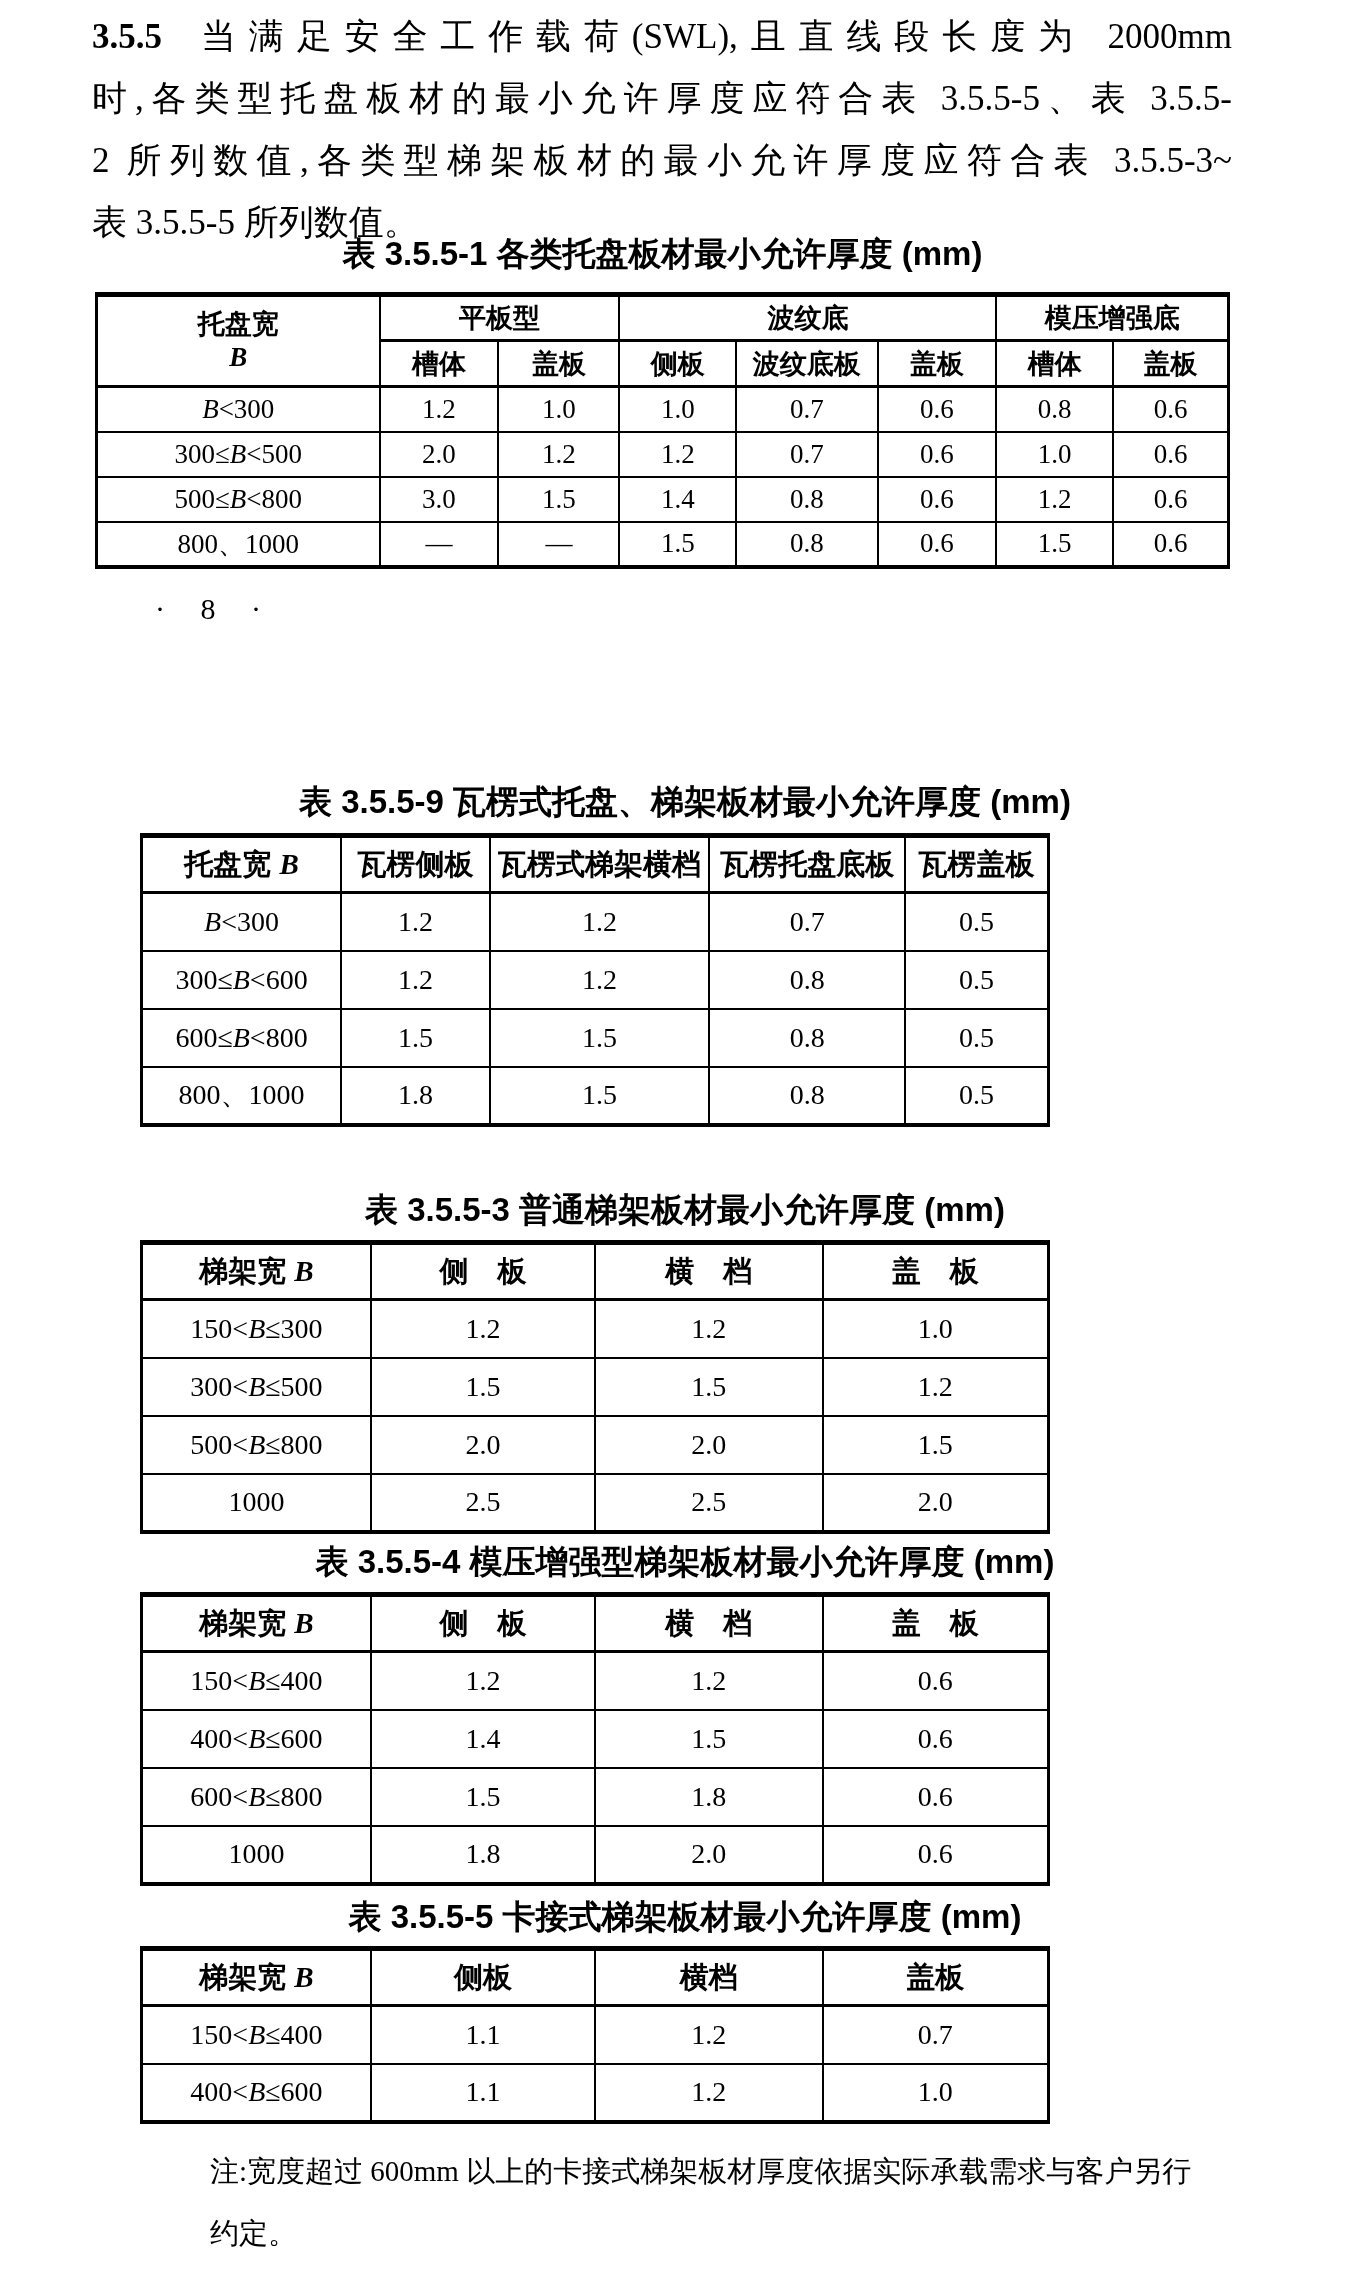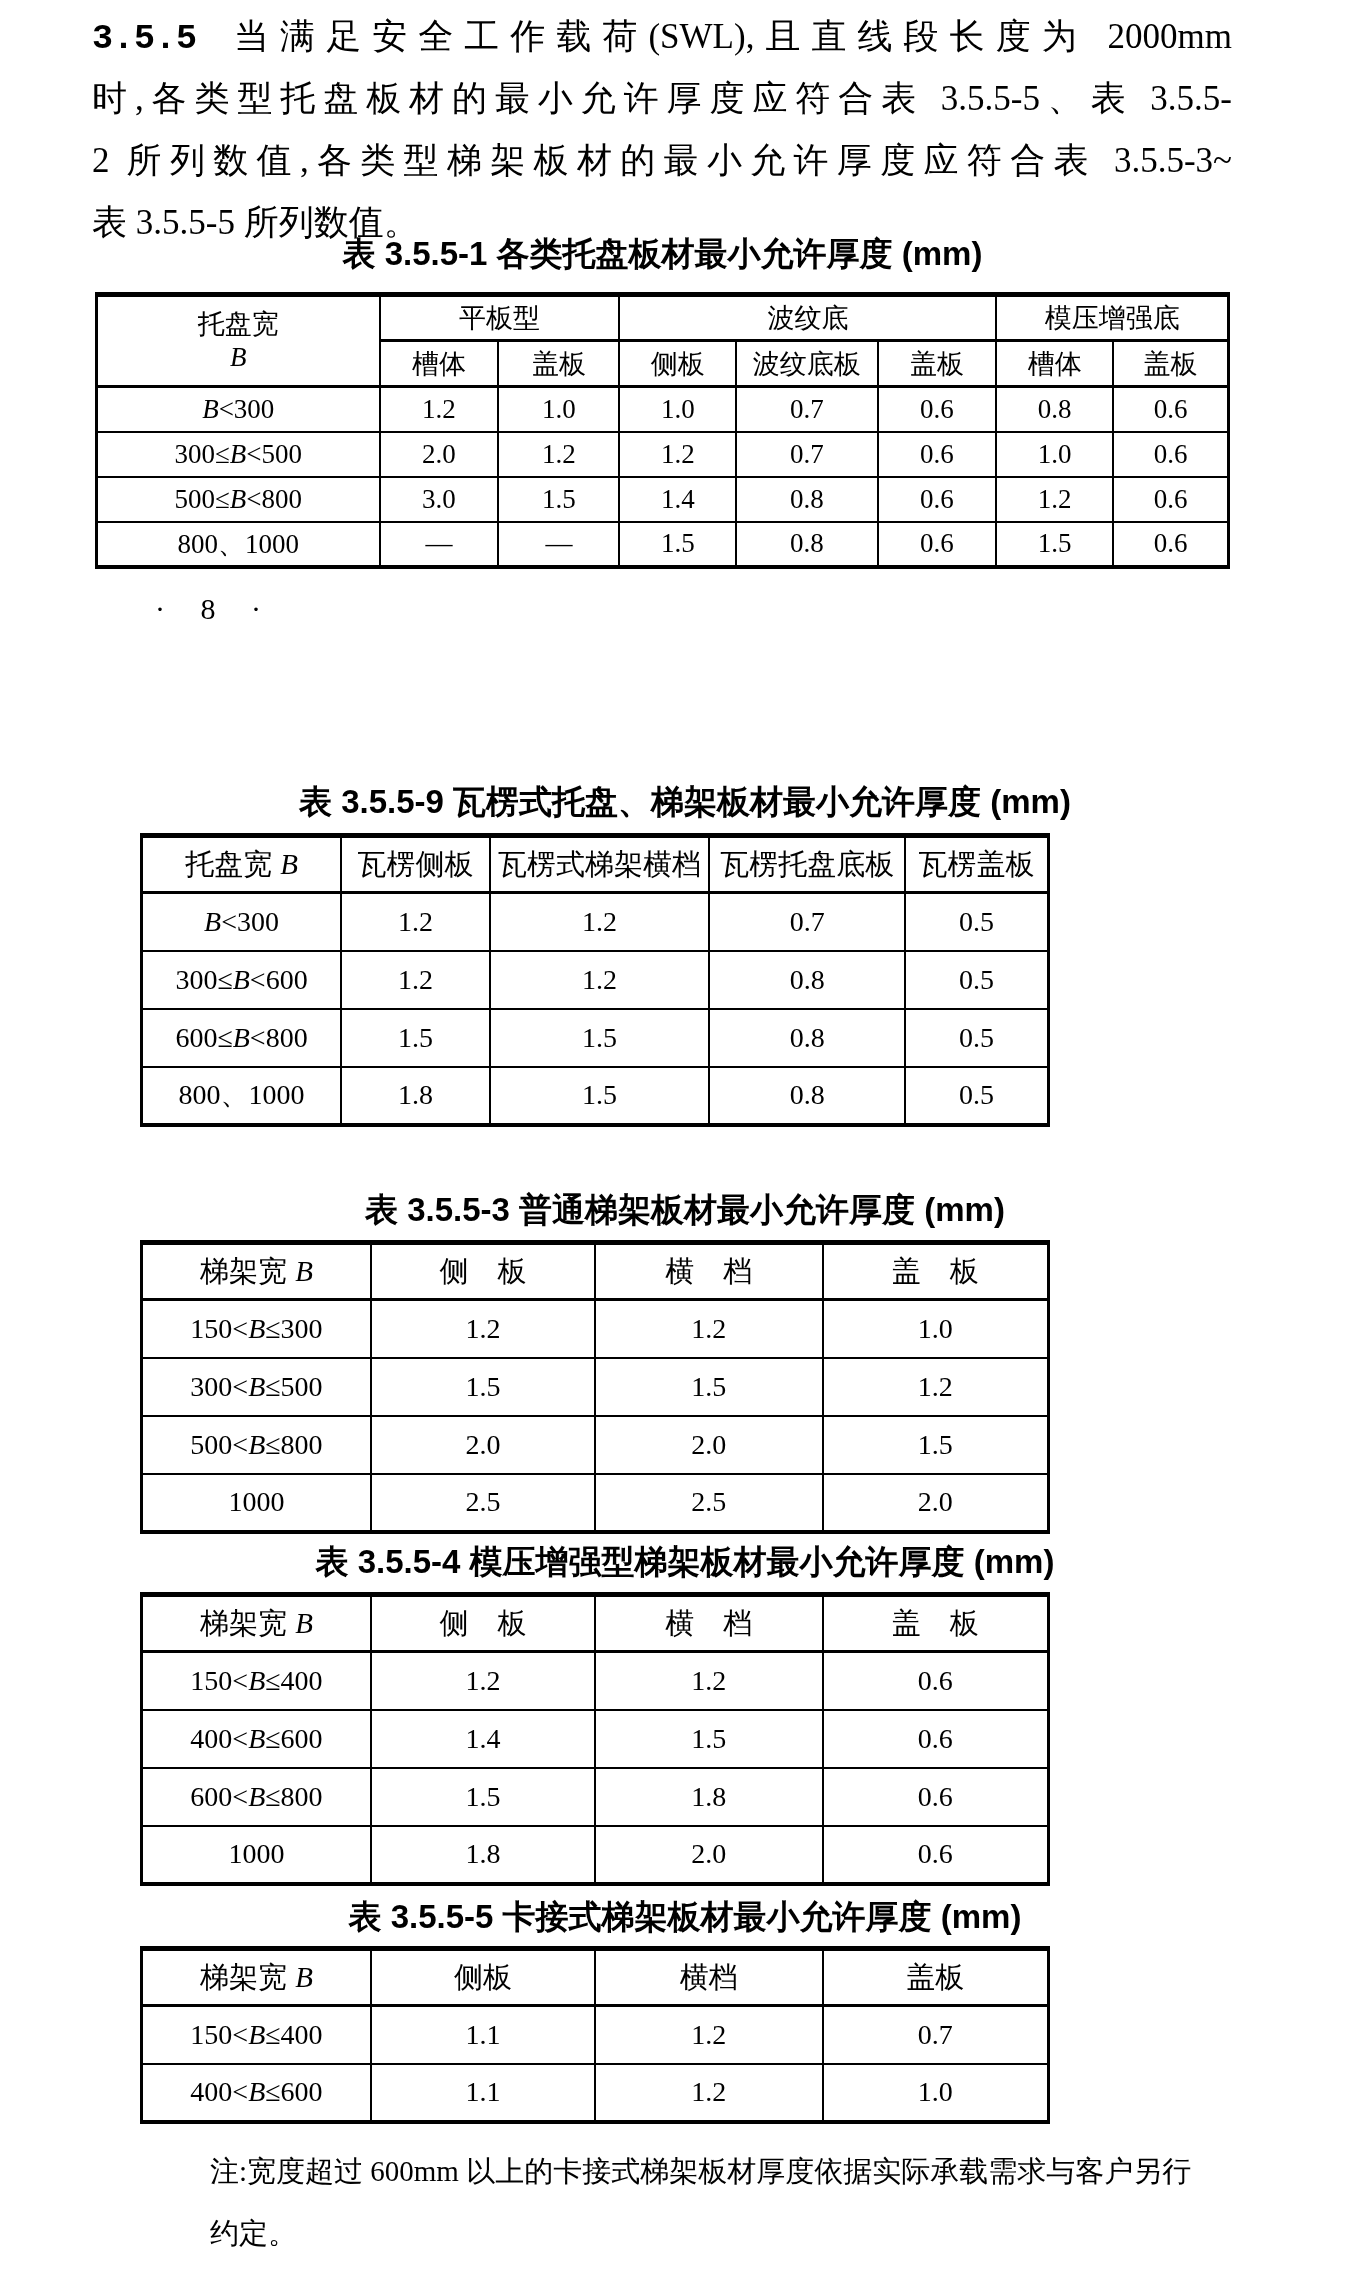--- a/index.html
+++ b/index.html
@@ -10,37 +10,37 @@
     font-family: "Liberation Serif", "DejaVu Serif", serif;
     color: #000;
   }
   .page { position: absolute; inset: 0; background: #fff; }
 
   
   .para { position: absolute; left: 92px; top: 6px; width: 1140px; font-size: 35px; }
   .para .pline { height: 62px; line-height: 62px; white-space: nowrap;
                  text-align: justify; text-align-last: justify; overflow: hidden; }
   .para .pline.last { text-align-last: left; }
-  .sec-num { font-weight: bold; margin-right: 26px; font-family: Liberation Mono, monospace; }
+  .sec-num { font-weight: bold; margin-right: 26px; }
 
   
   .tbl-title {
     position: absolute; text-align: center;
     font-family: "Liberation Sans", "DejaVu Sans", sans-serif;
     font-weight: bold; font-size: 33px; line-height: 36px;
   }
 
   
   table { border-collapse: collapse; table-layout: fixed; position: absolute;
           background: #fff; }
   th, td { border: 2px solid #000; text-align: center; vertical-align: middle;
            overflow: hidden; }
   table { border: 3px solid #000; border-top: 5px solid #000; border-bottom: 4px solid #000; }
   thead th { font-family: "Liberation Sans", "DejaVu Sans", sans-serif;
-             font-weight: normal; border-bottom: 3px solid #000; }
+             font-weight: bold; border-bottom: 3px solid #000; }
   tbody td { font-family: "Liberation Serif", "DejaVu Serif", serif; }
   td i, th i, .ital { font-style: italic; font-family: "Liberation Serif", "DejaVu Serif", serif; }
 
   
   #t1 { left: 95px; top: 292px; width: 1135px; }
   #t1 th { height: 46px; font-size: 27px; }
   #t1 td { height: 45px; font-size: 27px; }
   #t1 .c1l1 { line-height: 32px; }
   #t1 .c1l2 { line-height: 34px; font-size: 27px; }
 

